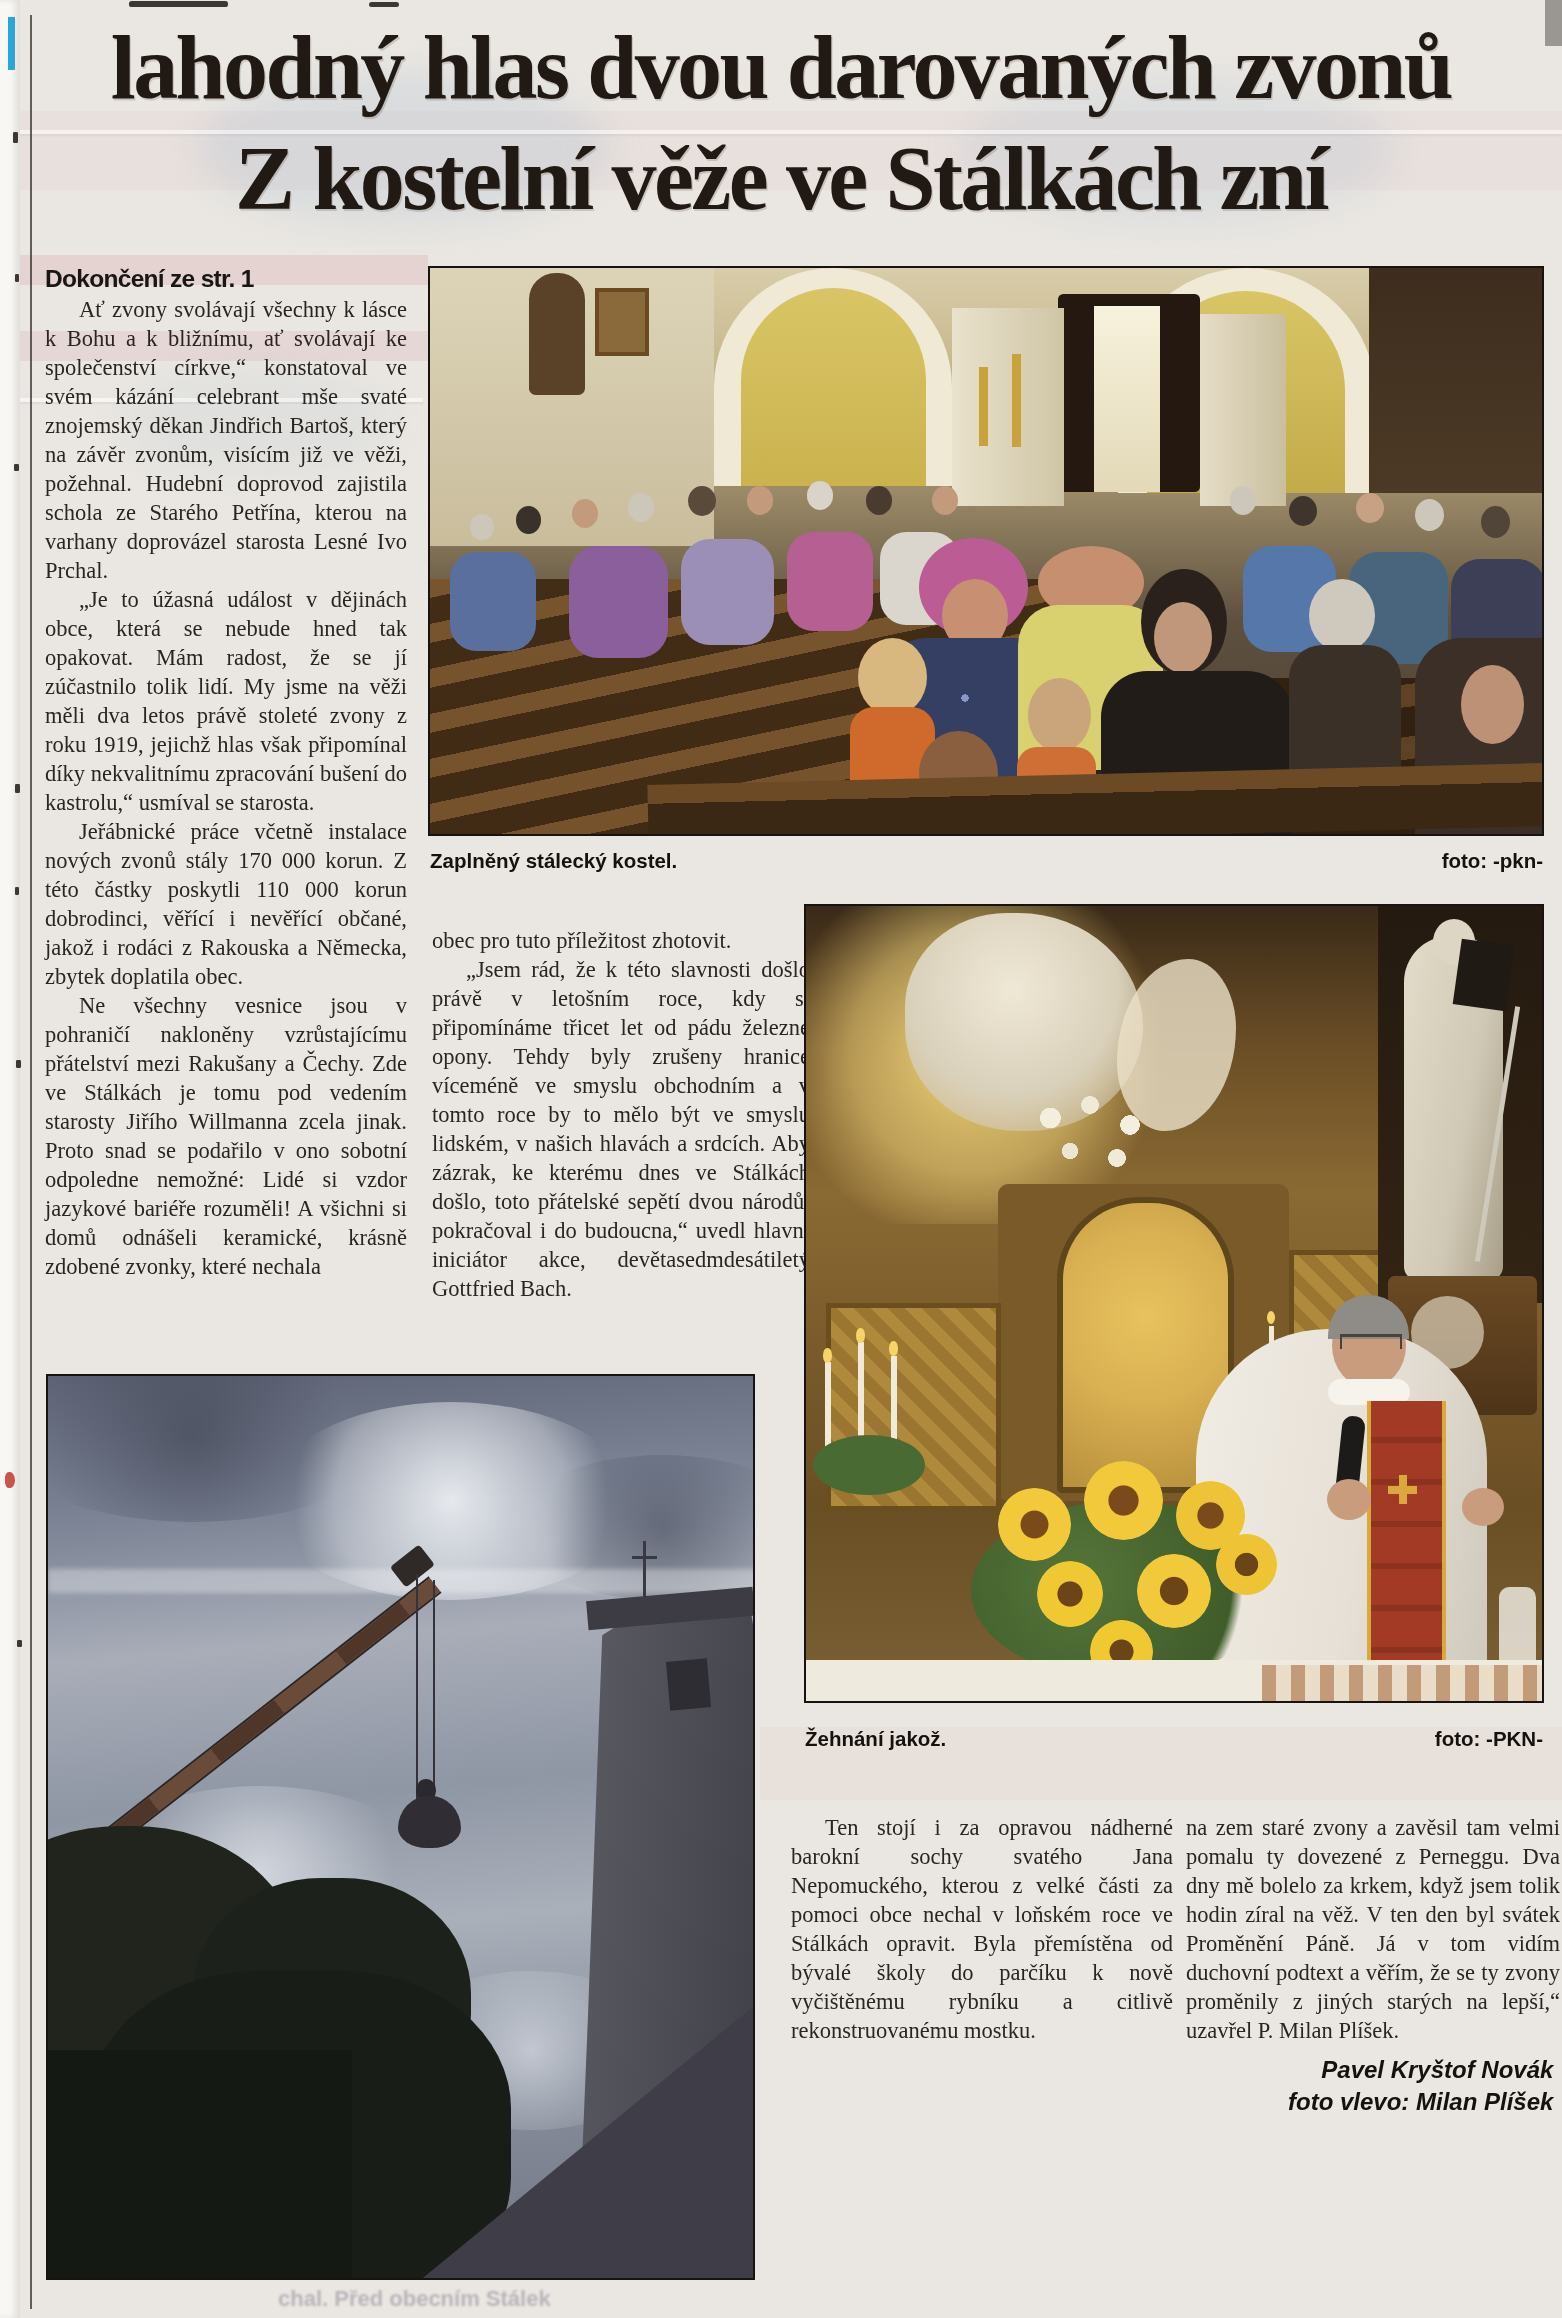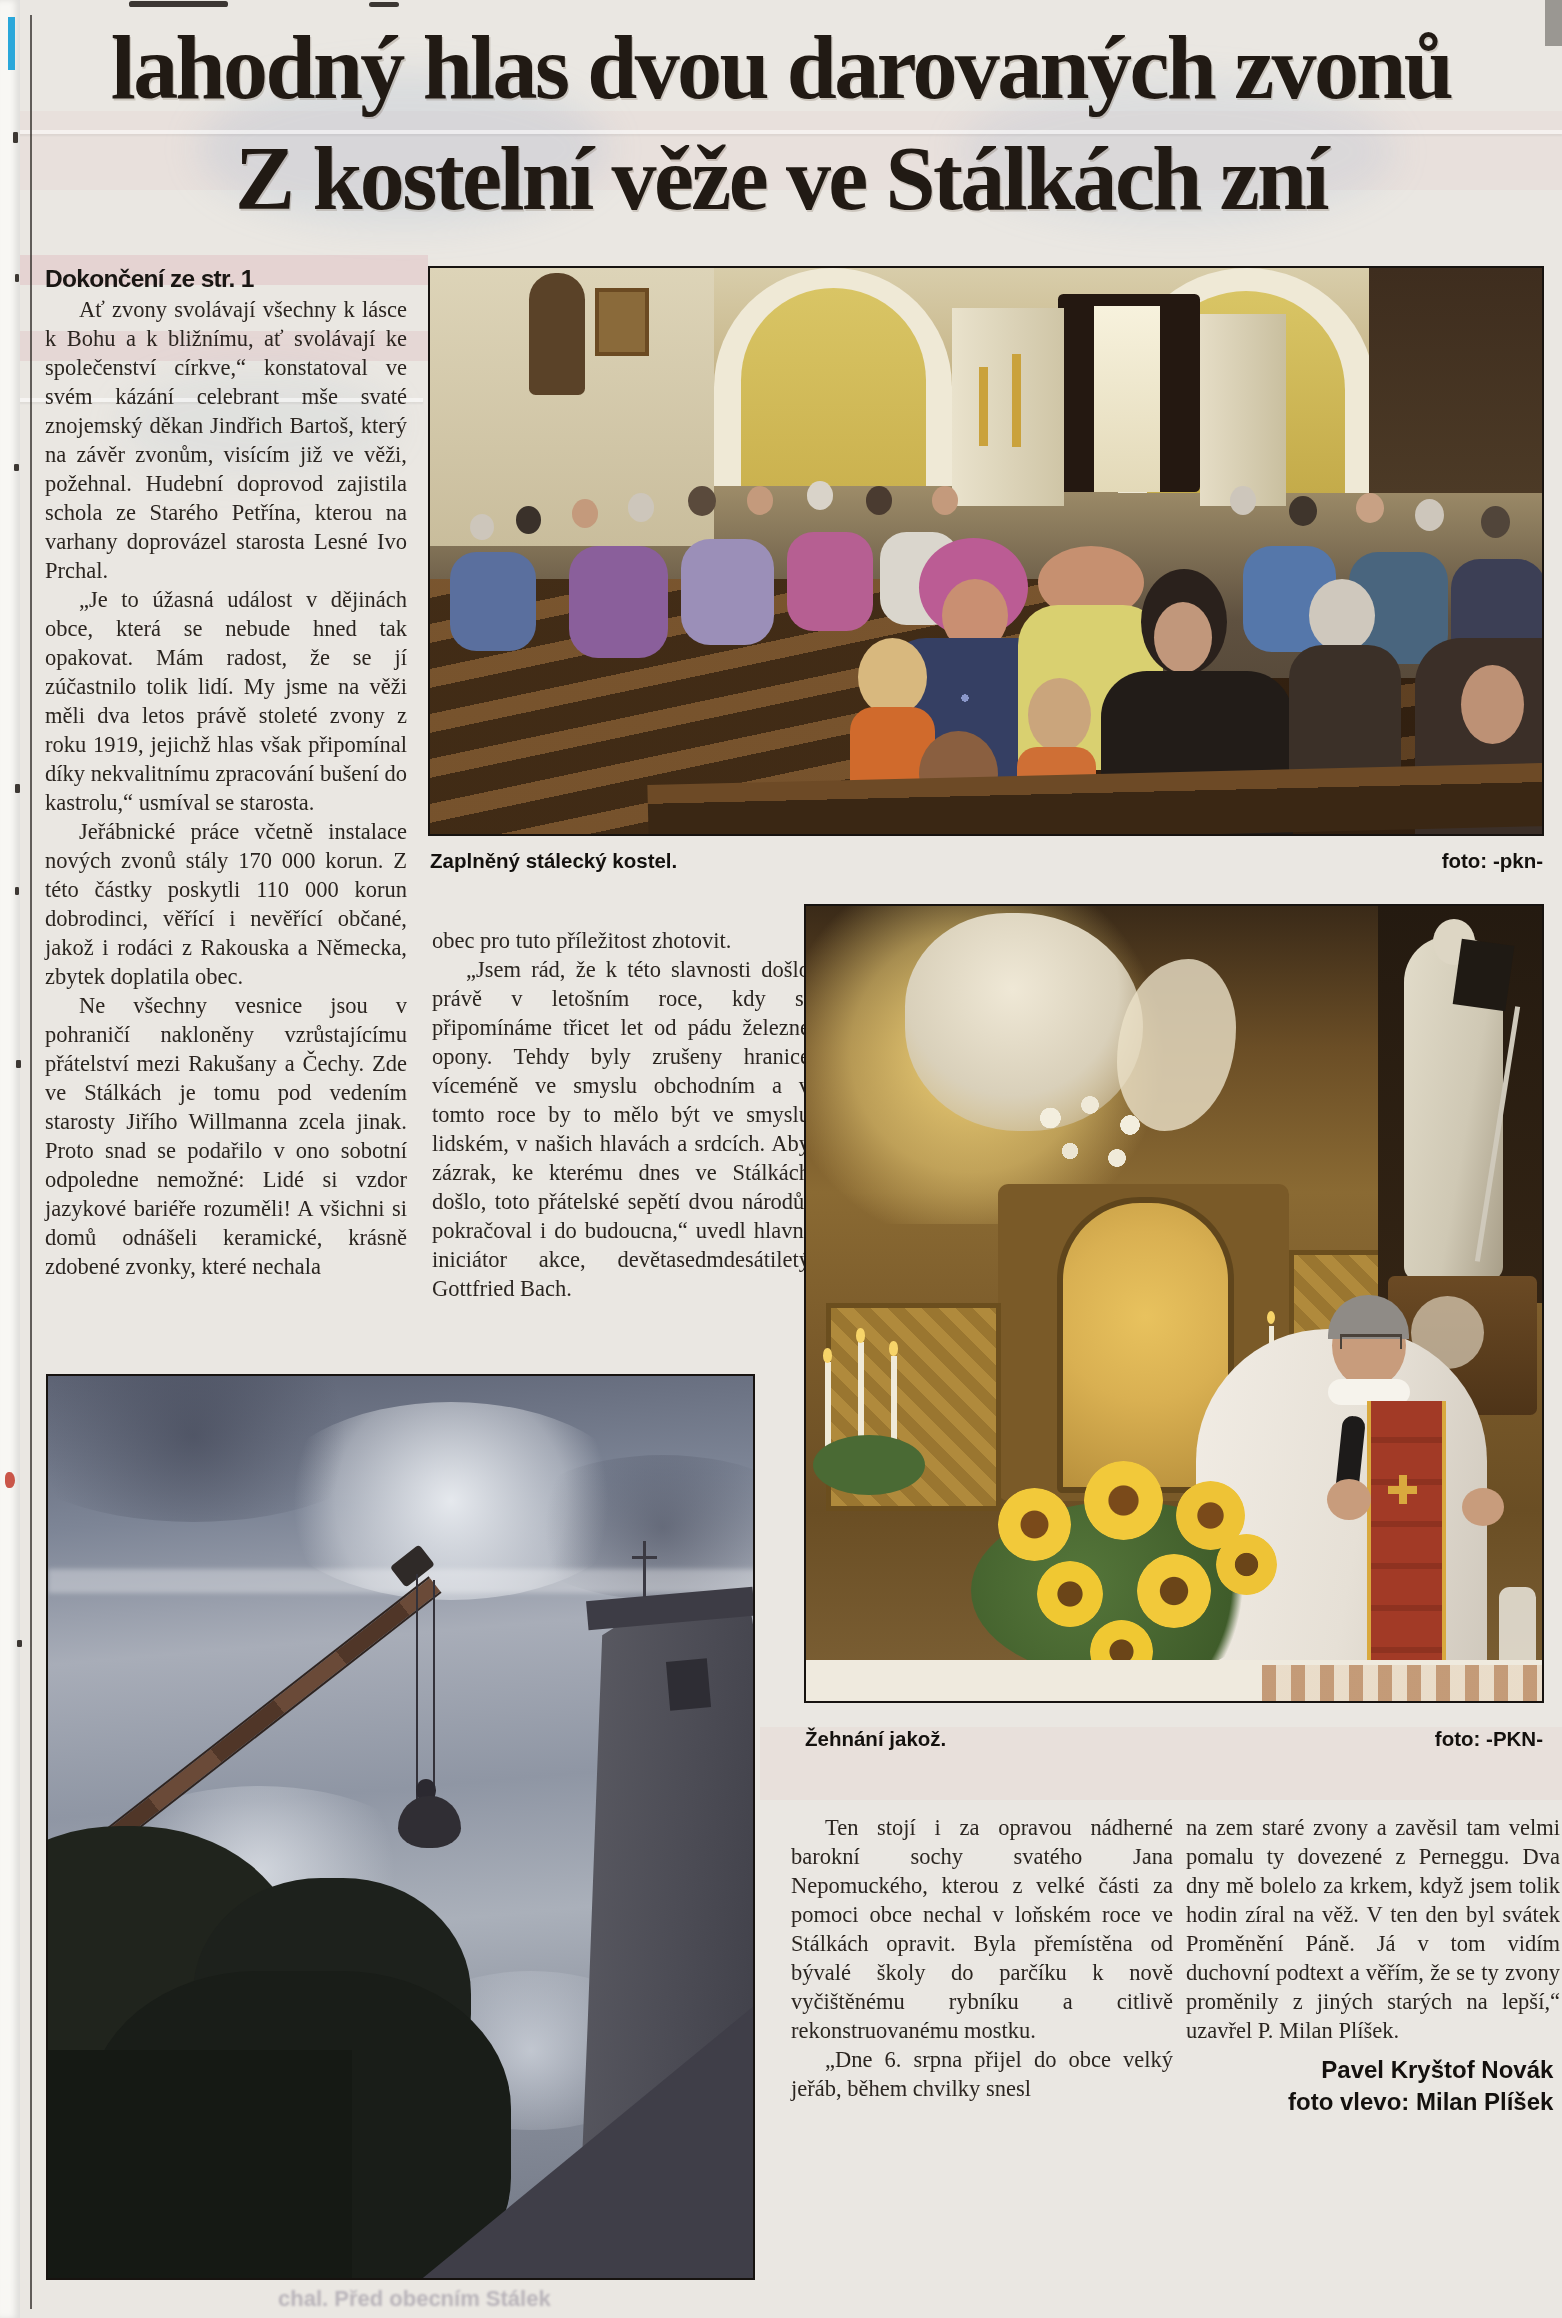--- a/index.html
+++ b/index.html
@@ -25,21 +25,21 @@
   
   .col{position:absolute;text-align:justify;}
   .col p{margin:0;font-size:22.5px;line-height:29px;text-indent:34px;color:#2b2520;}
   .col p.cont{text-indent:0;}
   .kicker{font-family:"Liberation Sans", sans-serif;font-weight:700;font-size:24.5px;line-height:33px;
           letter-spacing:-0.7px;color:#191613;text-align:left;}
   .caption-row{position:absolute;display:flex;justify-content:space-between;
                font-family:"Liberation Sans", sans-serif;font-weight:700;font-size:20.5px;color:#14110e;}
   .signature{margin-top:9.3px;text-align:right;font-family:"Liberation Sans", sans-serif;
              font-weight:700;font-size:24px;line-height:32px;color:#14110e;padding-right:6.6px;}
-  .signature div{text-indent:0;}
+  .signature div{text-indent:0;font-style:italic;}
   
   .photo{position:absolute;border:2.6px solid #171310;box-sizing:border-box;overflow:hidden;background:#777;}
   .ph{position:absolute;display:block;}
   .bleed{position:absolute;left:278px;top:2286px;font-family:"Liberation Sans", sans-serif;
          font-weight:700;font-size:22px;color:rgba(105,98,122,.38);filter:blur(1.3px);white-space:nowrap;}
 </style>
 </head>
 <body>
 
 <div class="sheet">
@@ -232,21 +232,20 @@
     <i class="ph" style="left:529px;top:218px;width:180px;height:688px;background:linear-gradient(95deg,#5b5b63 0%,#4c4c55 55%,#3f3f48 100%);clip-path:polygon(26% 4%,95% 0%,100% 8%,100% 100%,0 100%,6% 62%,14% 6%);"></i>
     <i class="ph" style="left:539px;top:218px;width:167px;height:29px;background:#3d3c45;transform:rotate(-5deg);"></i>
     <i class="ph" style="left:595px;top:165px;width:3.3px;height:56px;background:#3a3942;"></i>
     <i class="ph" style="left:584px;top:180px;width:25px;height:3.3px;background:#3a3942;"></i>
     <i class="ph" style="left:620px;top:284px;width:41px;height:49px;background:#2e2d34;transform:rotate(-5deg);"></i>
     <i class="ph" style="left:370px;top:582px;width:339px;height:324px;background:#3f3e48;clip-path:polygon(0 100%,100% 14%,100% 100%);"></i>
   </figure>
 
   <section class="col" style="left:791px;top:1813px;width:382px;">
     <p>Ten stojí i za opravou nádherné barokní sochy svatého Jana Nepomuckého, kterou z velké části za pomoci obce nechal v loňském roce ve Stálkách opravit. Byla přemístěna od bývalé školy do parčíku k nově vyčištěnému rybníku a citlivě rekonstruovanému mostku.</p>
-    <p>„Dne 6. srpna přijel do obce velký jeřáb, během chvilky snesl</p>
   </section>
 
   <section class="col" style="left:1186px;top:1813px;width:374px;">
     <p class="cont">na zem staré zvony a zavěsil tam velmi pomalu ty dovezené z Perneggu. Dva dny mě bolelo za krkem, když jsem tolik hodin zíral na věž. V ten den byl svátek Proměnění Páně. Já v tom vidím duchovní podtext a věřím, že se ty zvony proměnily z jiných starých na lepší,“ uzavřel P. Milan Plíšek.</p>
     <div class="signature">
       <div>Pavel Kryštof Novák</div>
       <div>foto vlevo: Milan Plíšek</div>
     </div>
   </section>
 

